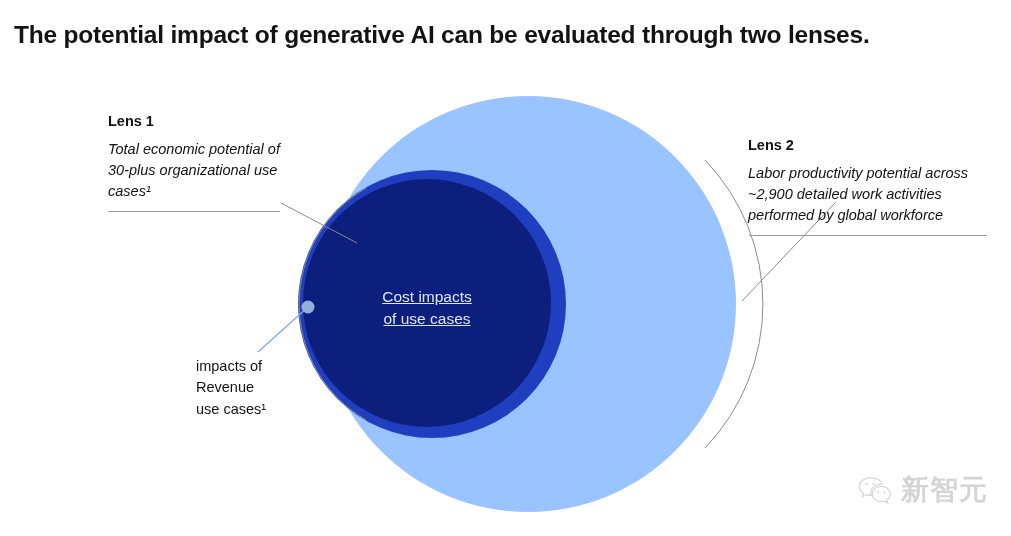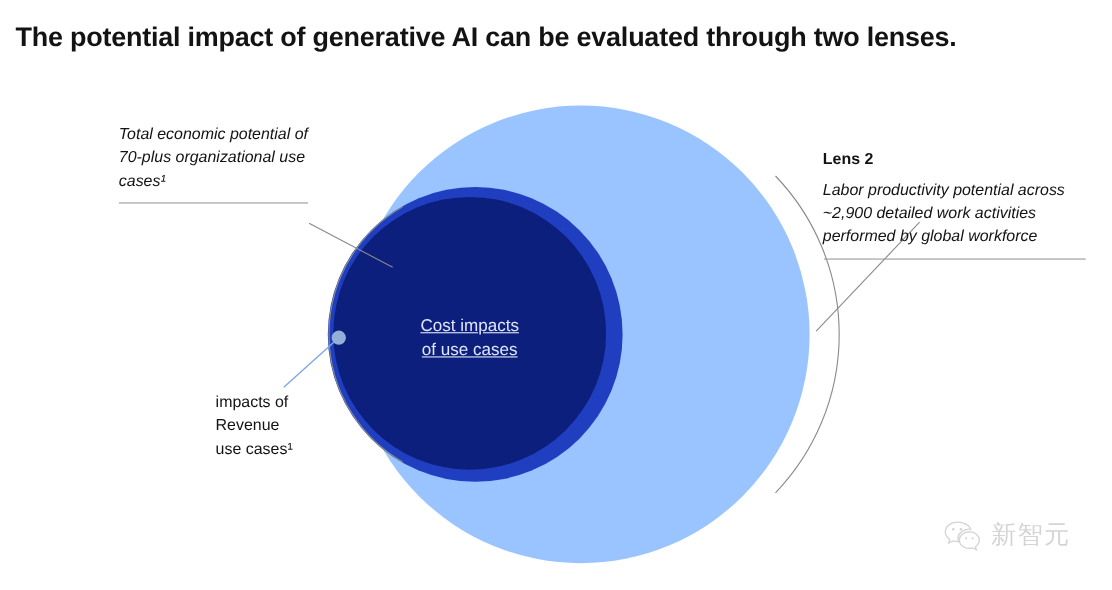--- a/index.html
+++ b/index.html
@@ -106,24 +106,25 @@
   .watermark {
     position: absolute;
     left: 858px;
     top: 471px;
     display: flex;
     align-items: center;
     gap: 9px;
     opacity: 0.42;
   }
   .watermark .wm-text {
-    font-size: 23px;
+    font-size: 28px;
     color: #9a9a9a;
     letter-spacing: 1px;
     font-family: "DejaVu Sans", sans-serif;
+    font-weight: bold;
   }
 </style>
 </head>
 <body>
 
 <div id="stage">
 
   <div class="page-title">The potential impact of generative AI can be evaluated through two lenses.</div>
 
   <svg id="venn" viewBox="0 0 1011 536">
@@ -140,21 +141,22 @@
 
     <line x1="281" y1="203" x2="357" y2="243" stroke="#8a8a8a" stroke-width="1"></line>
 
     <line x1="836" y1="202" x2="742" y2="301" stroke="#8a8a8a" stroke-width="1"></line>
 
     <line x1="258" y1="352" x2="307" y2="308" stroke="#7FA8E8" stroke-width="1.3"></line>
     <circle cx="308" cy="307" r="6.5" fill="#93AFD8"></circle>
   </svg>
 
   <div class="lens-block left">
-    <div class="lens-desc">Total economic potential of 70-plus organizational use cases¹</div>
+    <div class="lens-heading">Lens 1</div>
+    <div class="lens-desc">Total economic potential of 30-plus organizational use cases¹</div>
     <hr class="lens-rule">
   </div>
 
   <div class="lens-block right">
     <div class="lens-heading">Lens 2</div>
     <div class="lens-desc">Labor productivity potential across ~2,900 detailed work activities performed by global workforce</div>
     <hr class="lens-rule">
   </div>
 
   <div class="revenue-callout">

